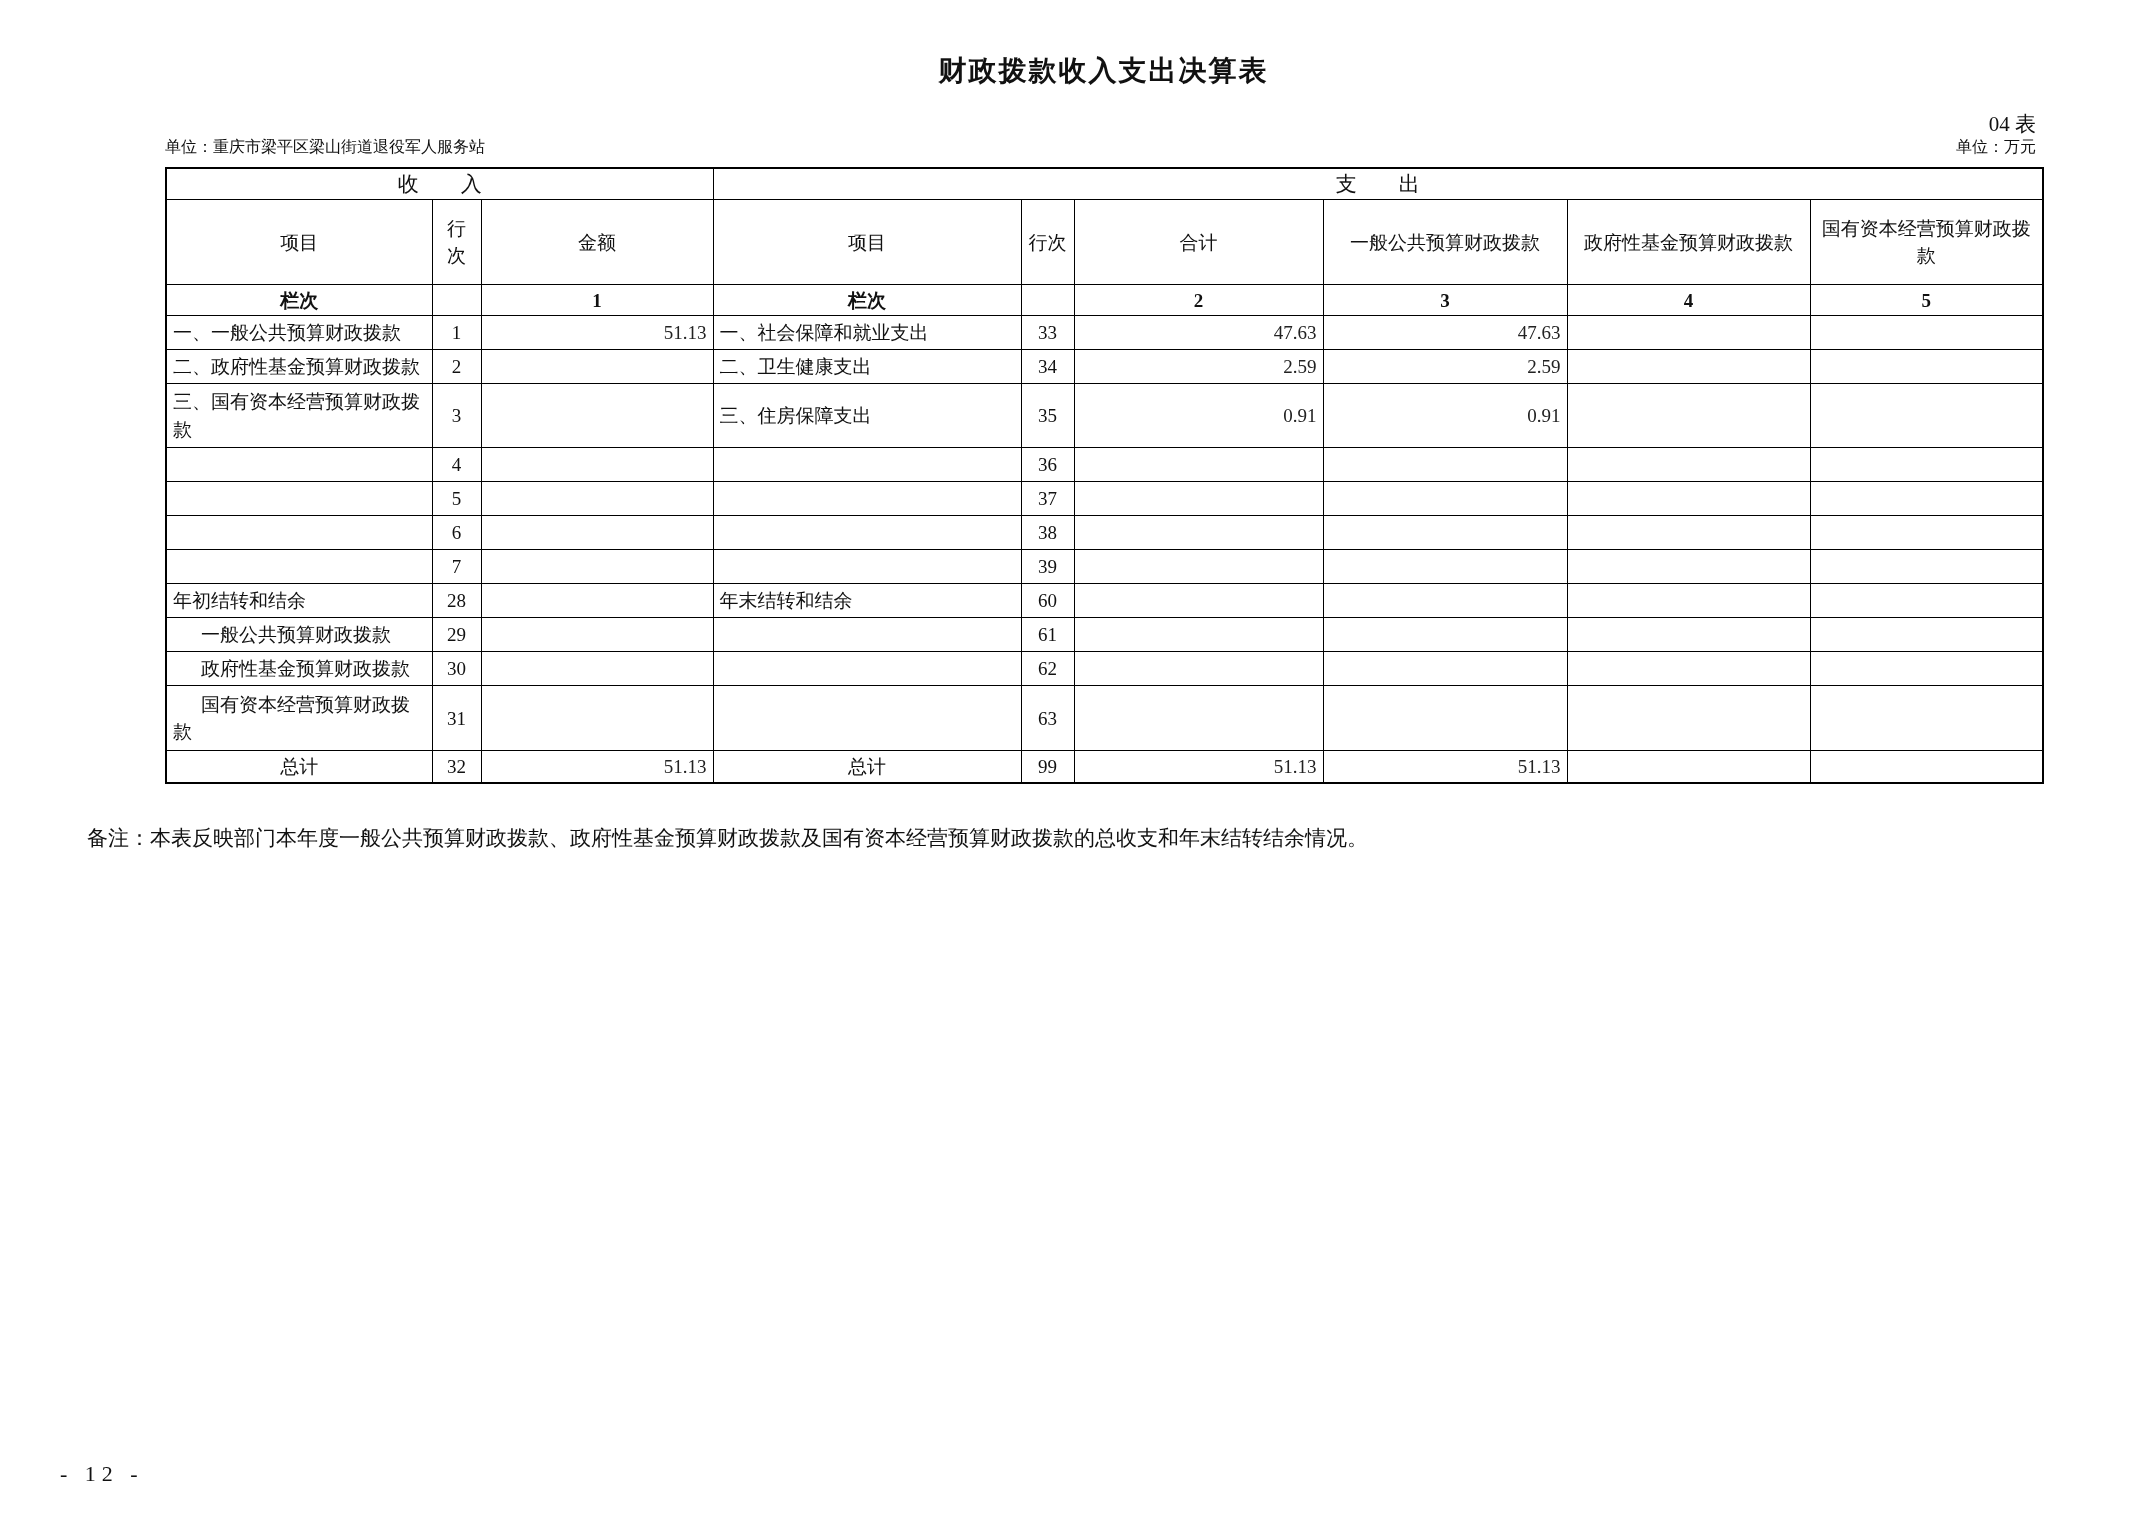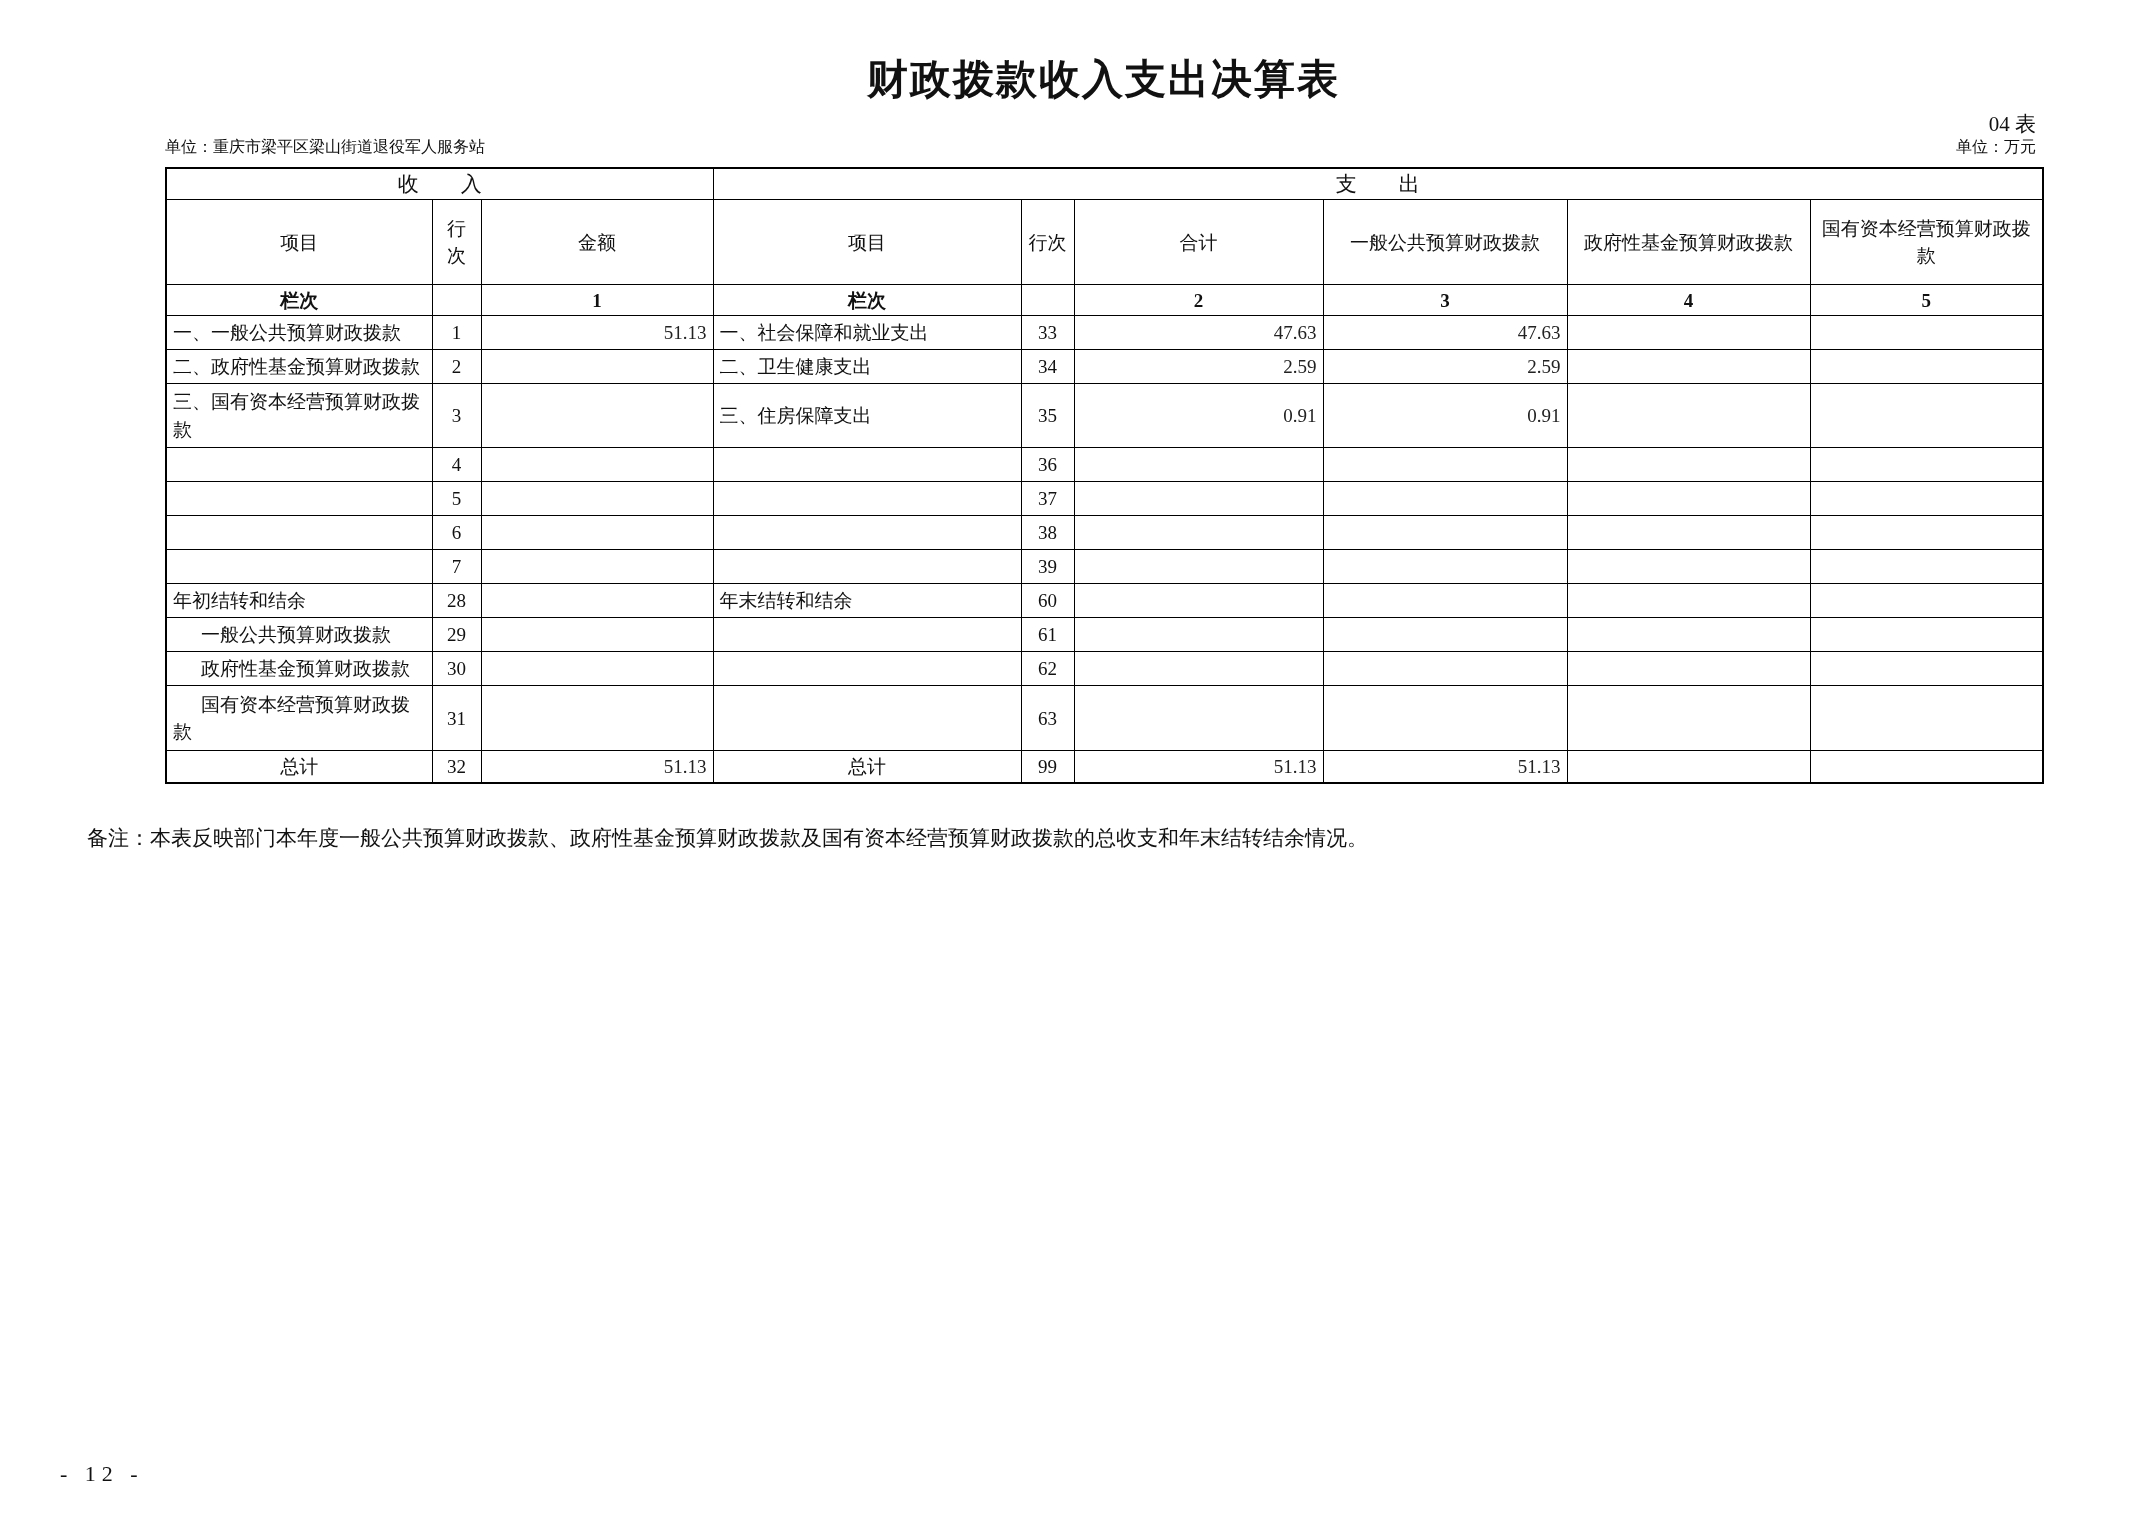--- a/index.html
+++ b/index.html
@@ -4,21 +4,21 @@
 <style>
   * { box-sizing: border-box; }
   html,body { margin:0; padding:0; background:#888; }
   body { font-family:"Liberation Serif","DejaVu Serif",serif; color:#111; }
   .page {
     position:relative; width:2149px; height:1520px;
     background:#ffffff; overflow:hidden; margin:0 auto;
   }
   .doc-title {
     position:absolute; left:165px; top:52px; width:1877px;
-    text-align:center; font-size:41px; font-weight:bold; letter-spacing:2px;
+    text-align:center; font-size:28px; font-weight:bold; letter-spacing:2px;
     font-family:"Liberation Sans","DejaVu Sans",sans-serif;
     margin:0;
   }
   .form-no {
     position:absolute; left:165px; top:110px; width:1871px;
     text-align:right; font-size:21px;
   }
   .meta-row {
     position:absolute; left:165px; top:137px; width:1871px;
     display:flex; justify-content:space-between; font-size:16px;

